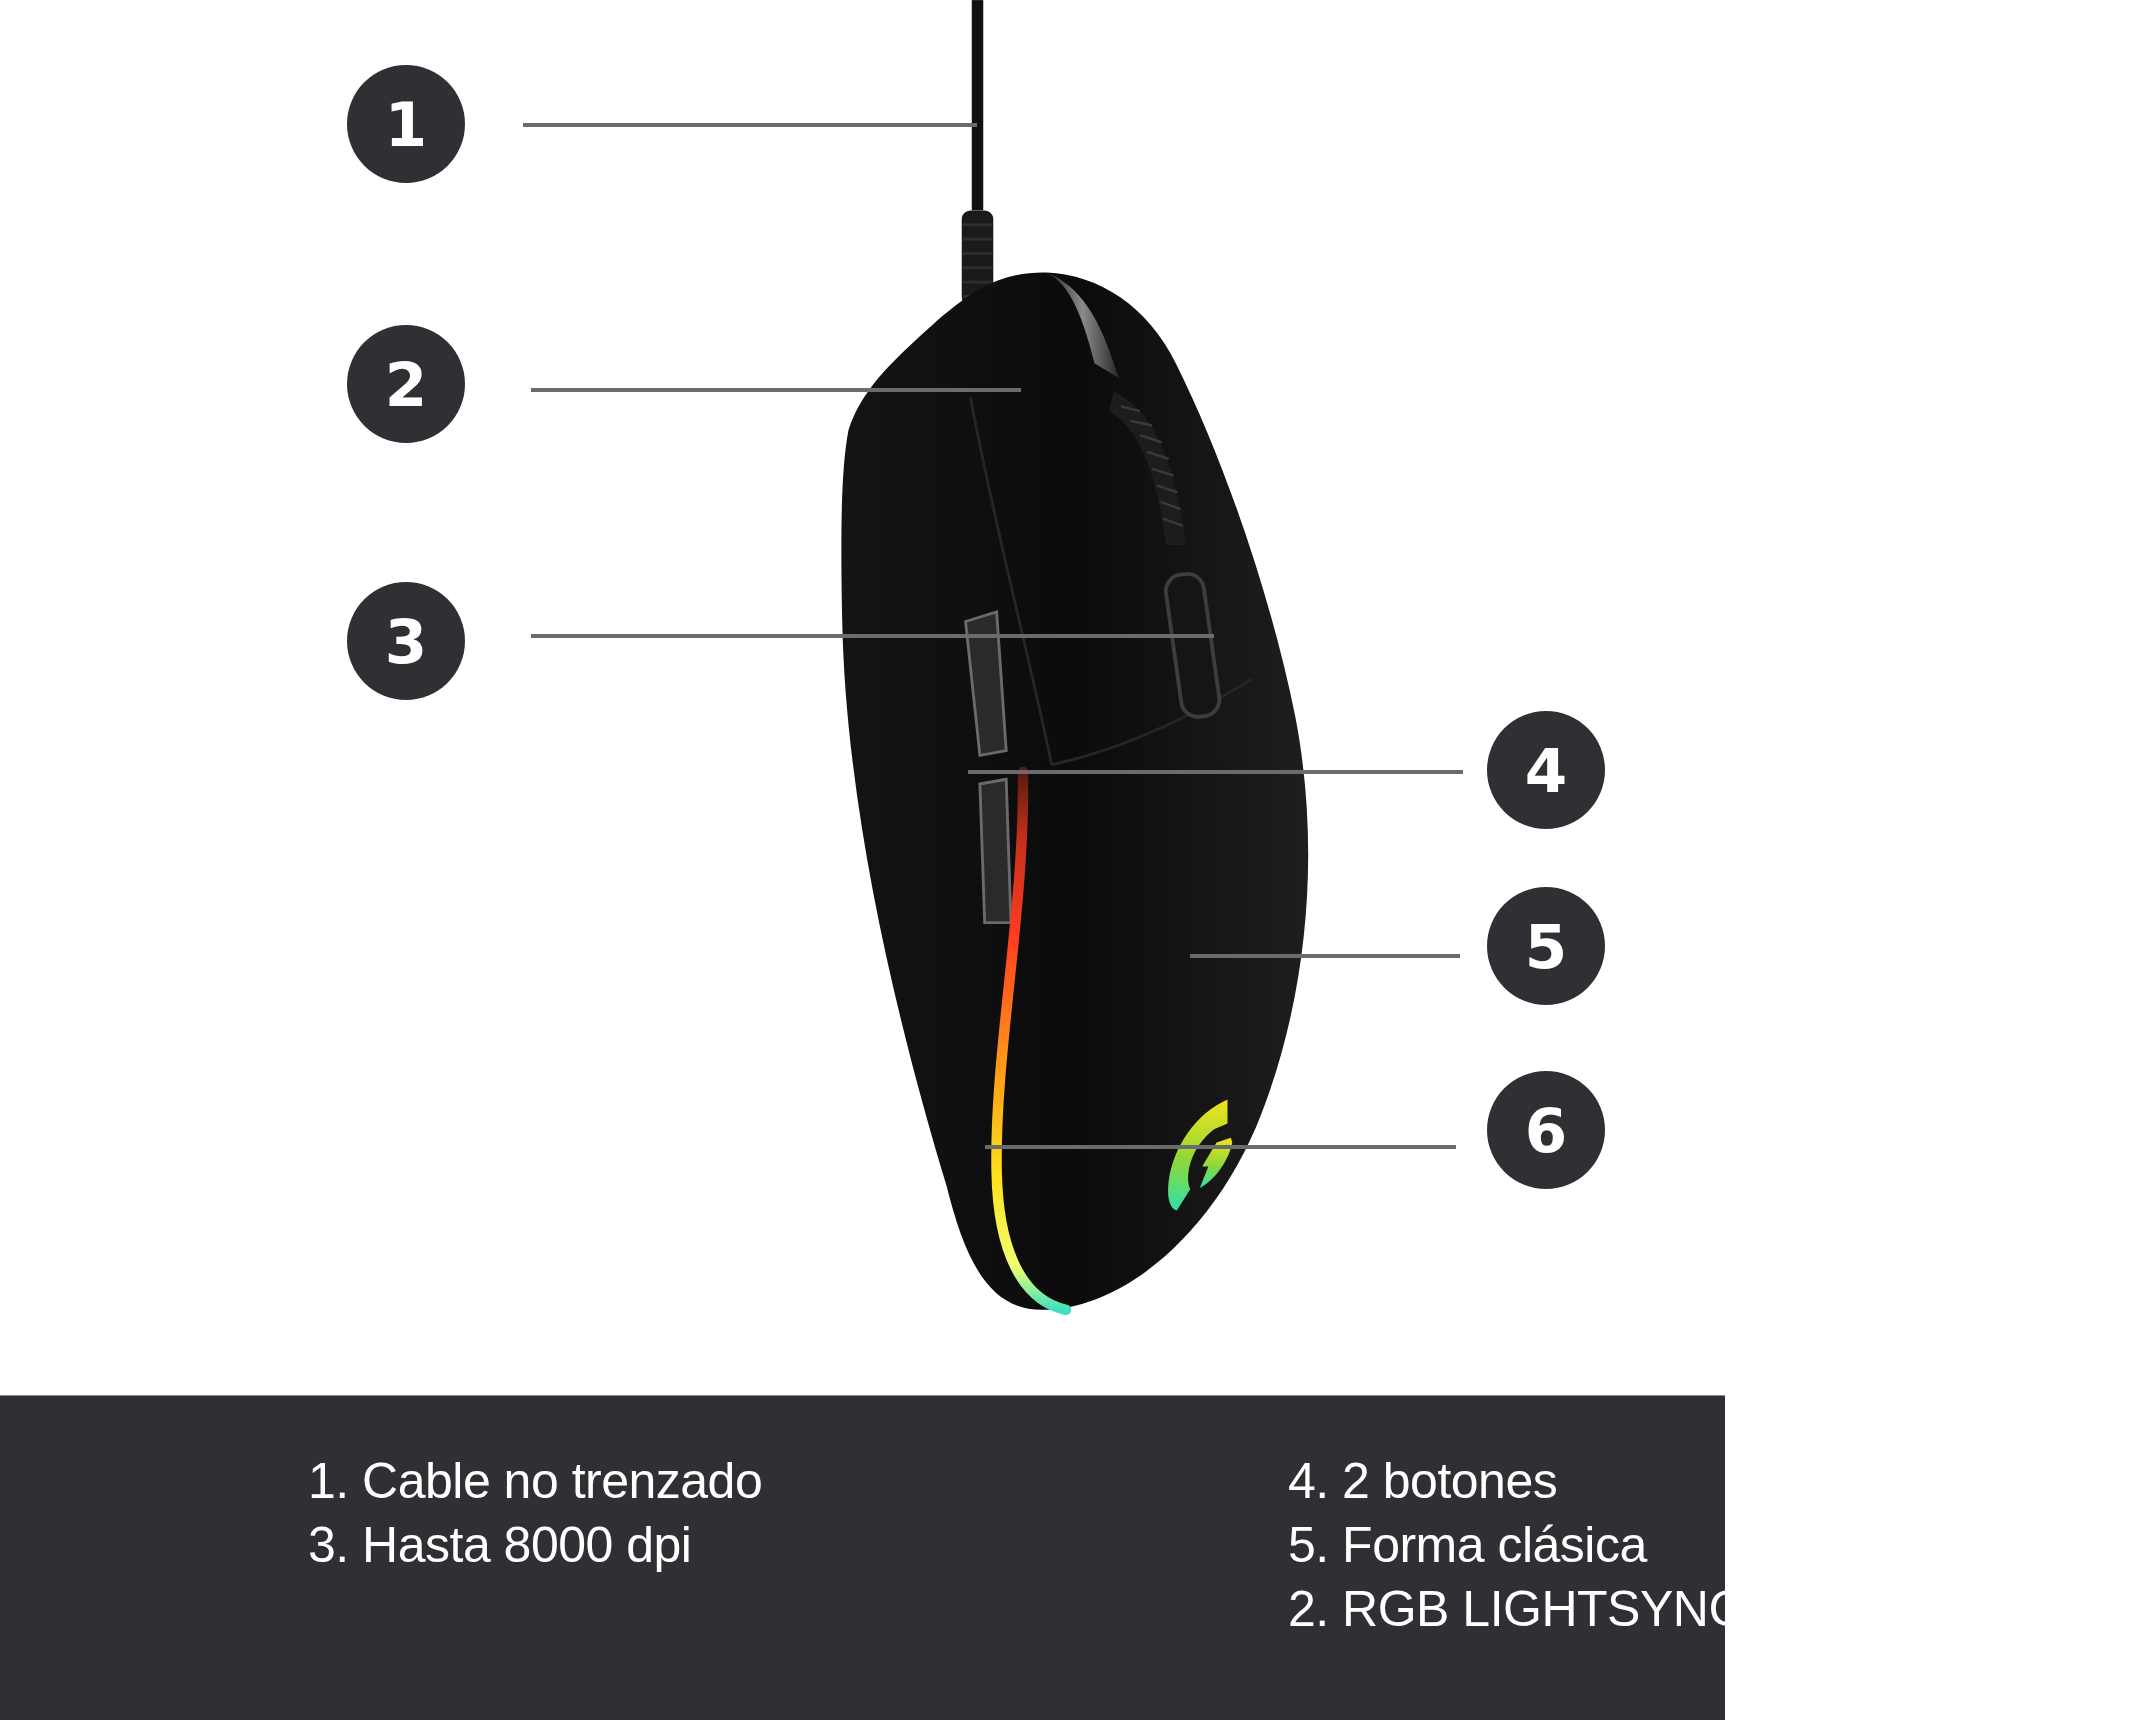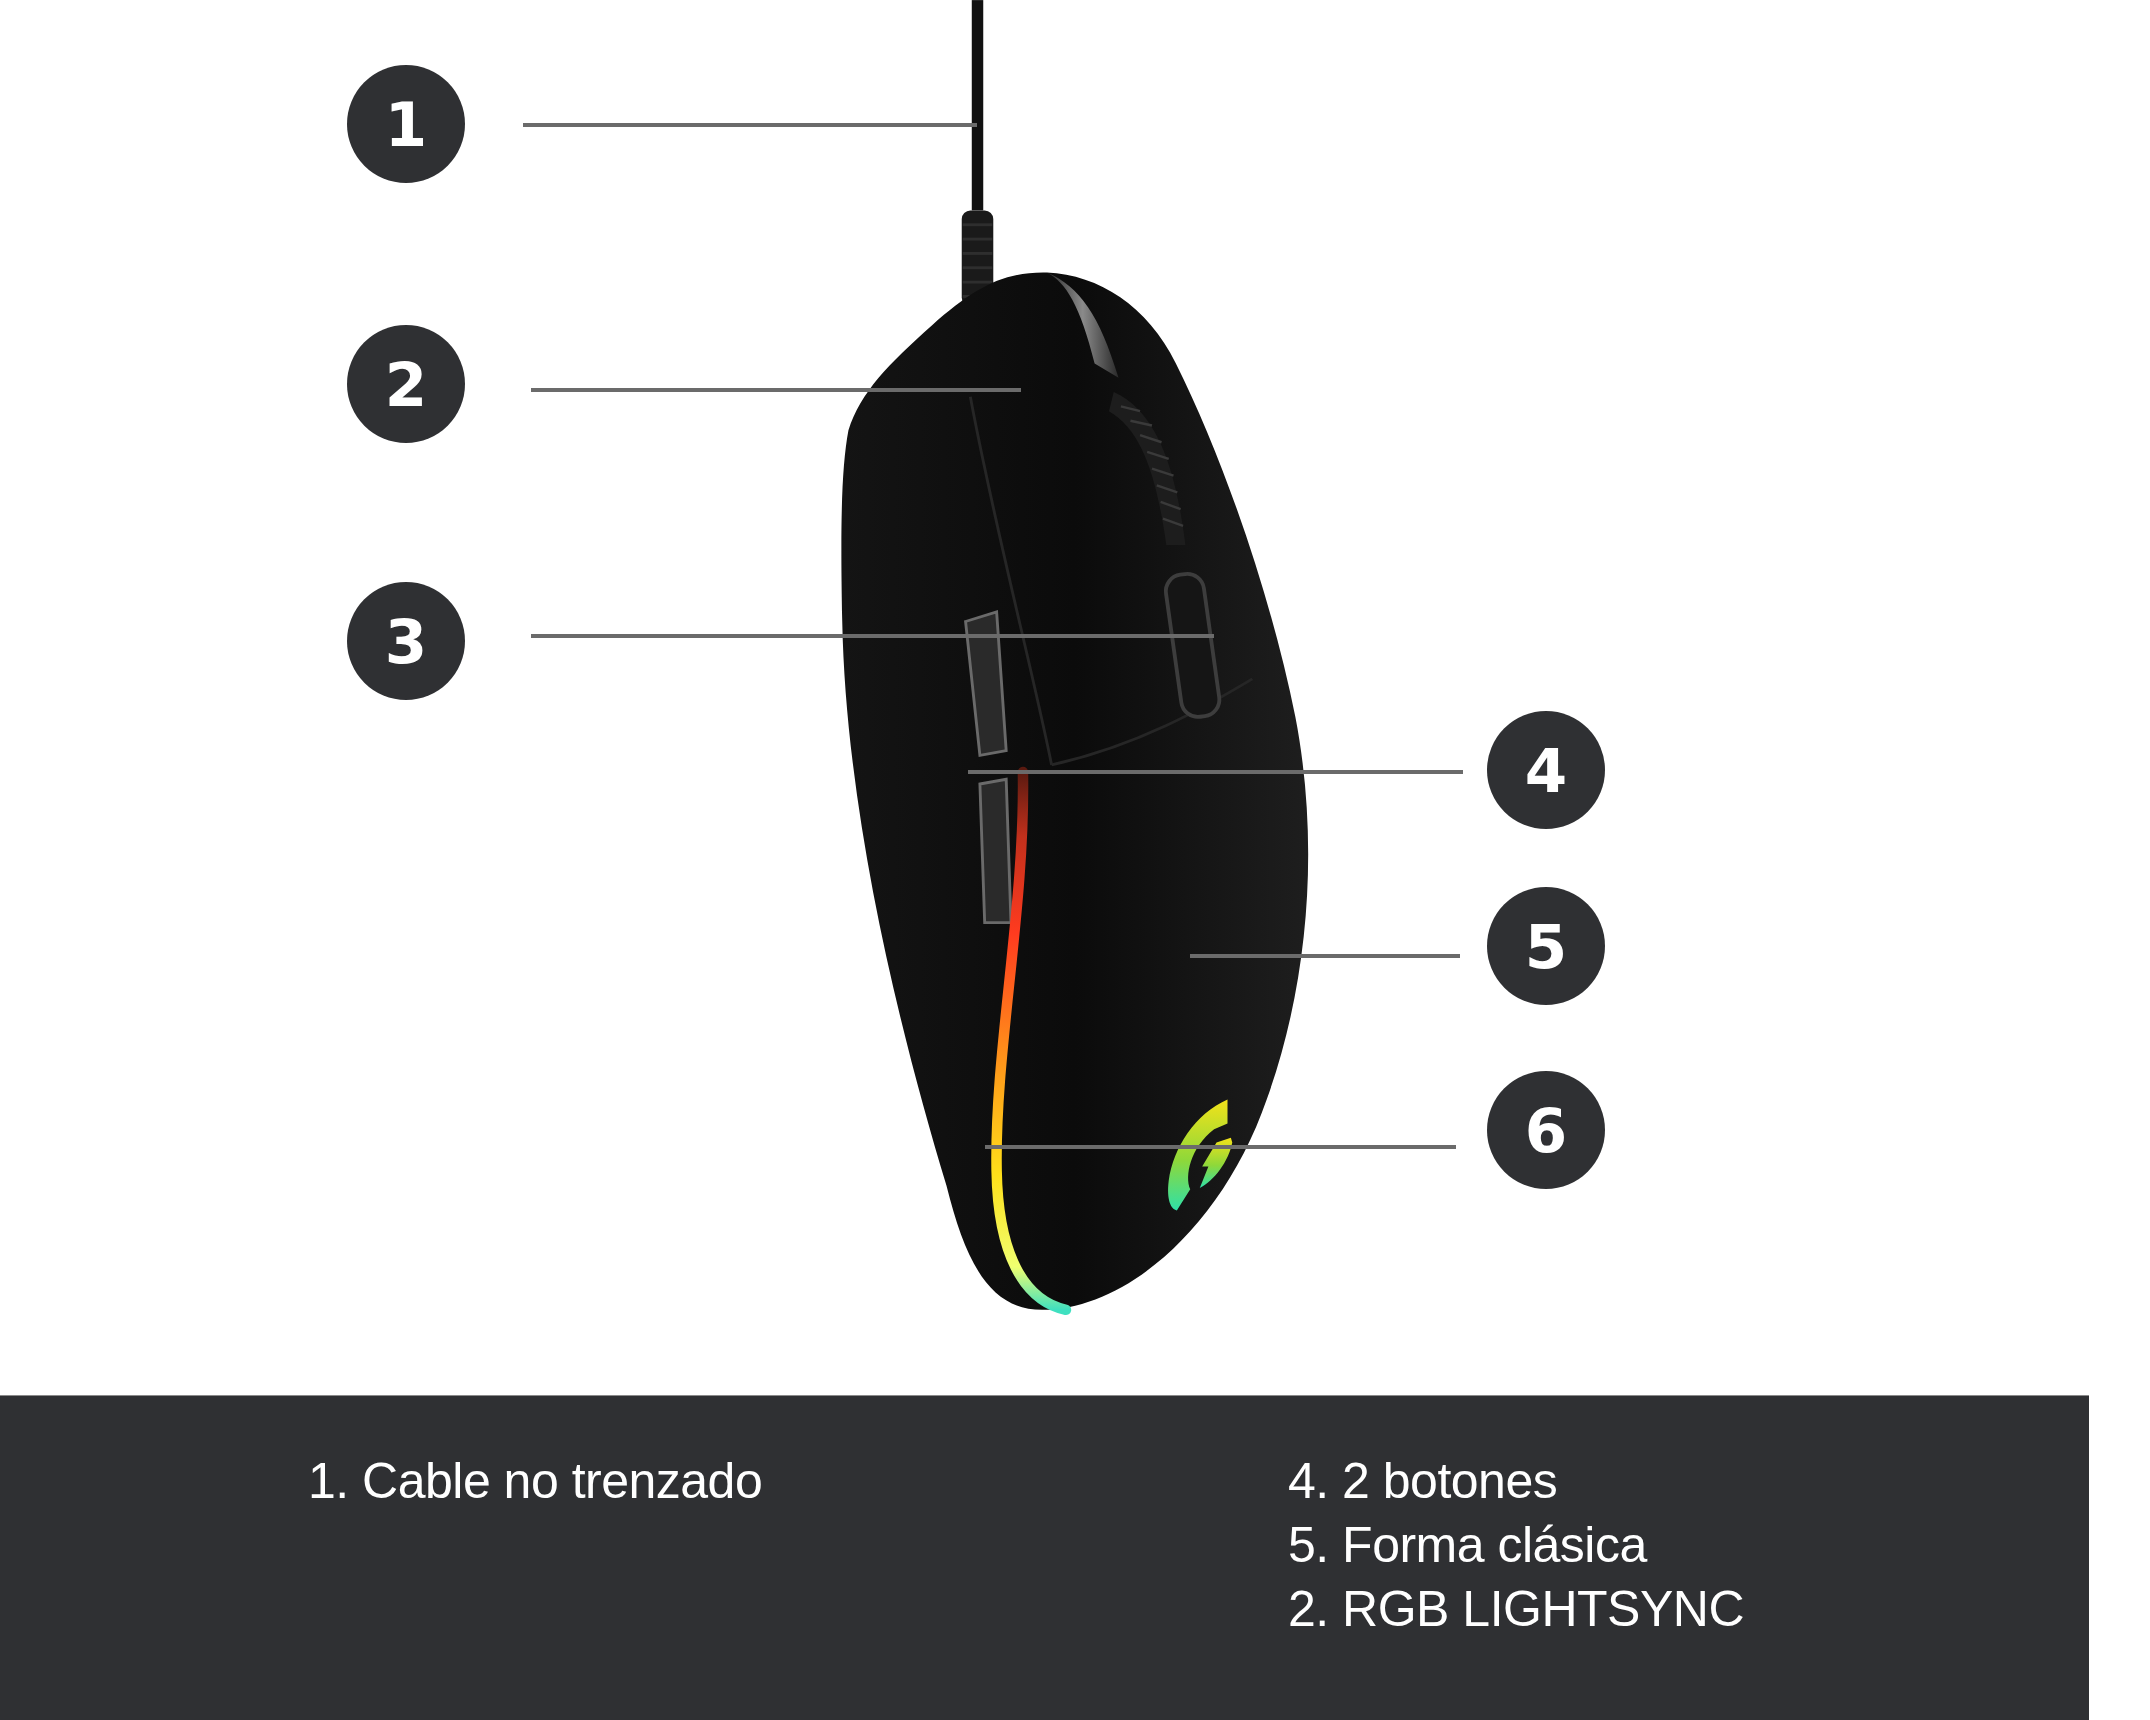--- a/index.html
+++ b/index.html
@@ -3,21 +3,21 @@
 <meta charset="utf-8">
 <style>
   html, body { margin:0; padding:0; background:#ffffff; }
   body { width:2151px; height:1721px; position:relative; overflow:hidden; font-family:"Liberation Sans", "DejaVu Sans", sans-serif; }
   #stage { position:absolute; left:0; top:0; width:2151px; height:1395px; background:#ffffff; }
   #stage svg.mouse { position:absolute; left:0; top:0; }
   .callout { position:absolute; width:118px; height:118px; border-radius:50%; background:#2f3033; color:#ffffff;
              display:flex; align-items:center; justify-content:center; font-family:"DejaVu Sans", sans-serif;
              font-weight:bold; font-size:61px; line-height:1; }
   .leader { position:absolute; height:3.8px; background:#6b6b6b; }
-  #panel { position:absolute; left:0; top:1395px; width:2089px; height:326px; background:#2f3033; border-top:1.4px solid #8a8a8a; box-sizing:border-box; }
+  #panel { position:absolute; left:0; top:1395px; width:1725px; height:326px; background:#2f3033; border-top:1.4px solid #8a8a8a; box-sizing:border-box; }
   .col { position:absolute; top:53px; color:#ffffff; font-size:50px; line-height:64px; font-family:"Liberation Sans", sans-serif; letter-spacing:-0.5px; }
   .col .line { display:block; white-space:nowrap; }
 </style>
 </head>
 <body>
 
 <div id="stage">
   <svg class="mouse" width="2151" height="1395" viewBox="0 0 4500 2918" xmlns="http://www.w3.org/2000/svg">
     <defs>
       <linearGradient id="bodyGrad" x1="0" y1="0" x2="1" y2="0">
@@ -127,20 +127,21 @@
       <span>5</span>
     </div>
   <div class="callout" style="left:1487px; top:1071px;">
       <span>6</span>
     </div>
 </div>
 
 <div id="panel">
   <div class="col" style="left:308px;">
     <span class="line">1. Cable no trenzado</span>
+    <span class="line">3. Hasta 8000 dpi</span>
   </div>
   <div class="col" style="left:1288px;">
     <span class="line">4. 2 botones</span>
     <span class="line">5. Forma clásica</span>
     <span class="line">2. RGB LIGHTSYNC</span>
   </div>
 </div>
 
 
 </body></html>

